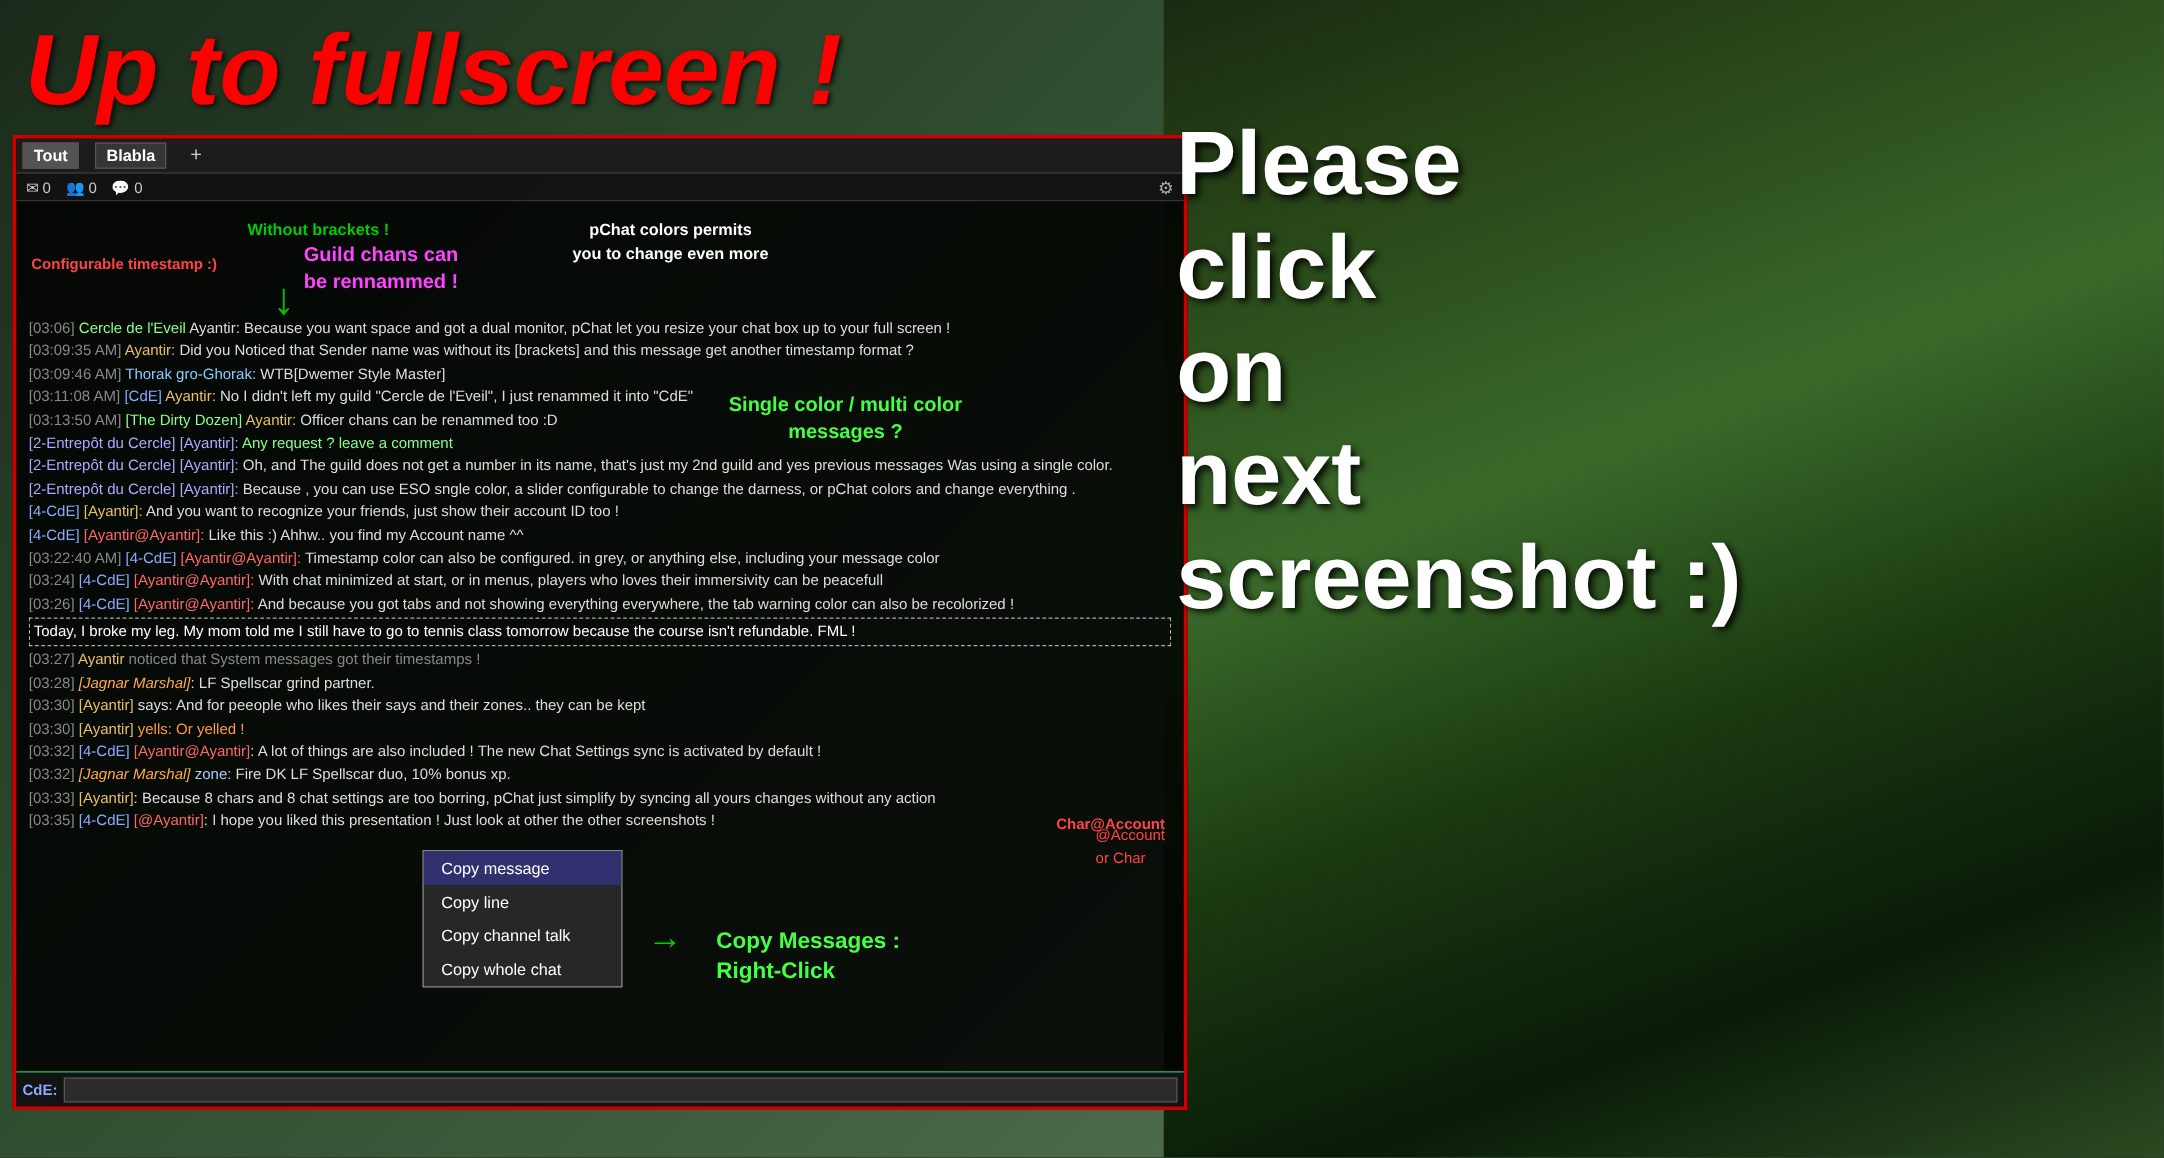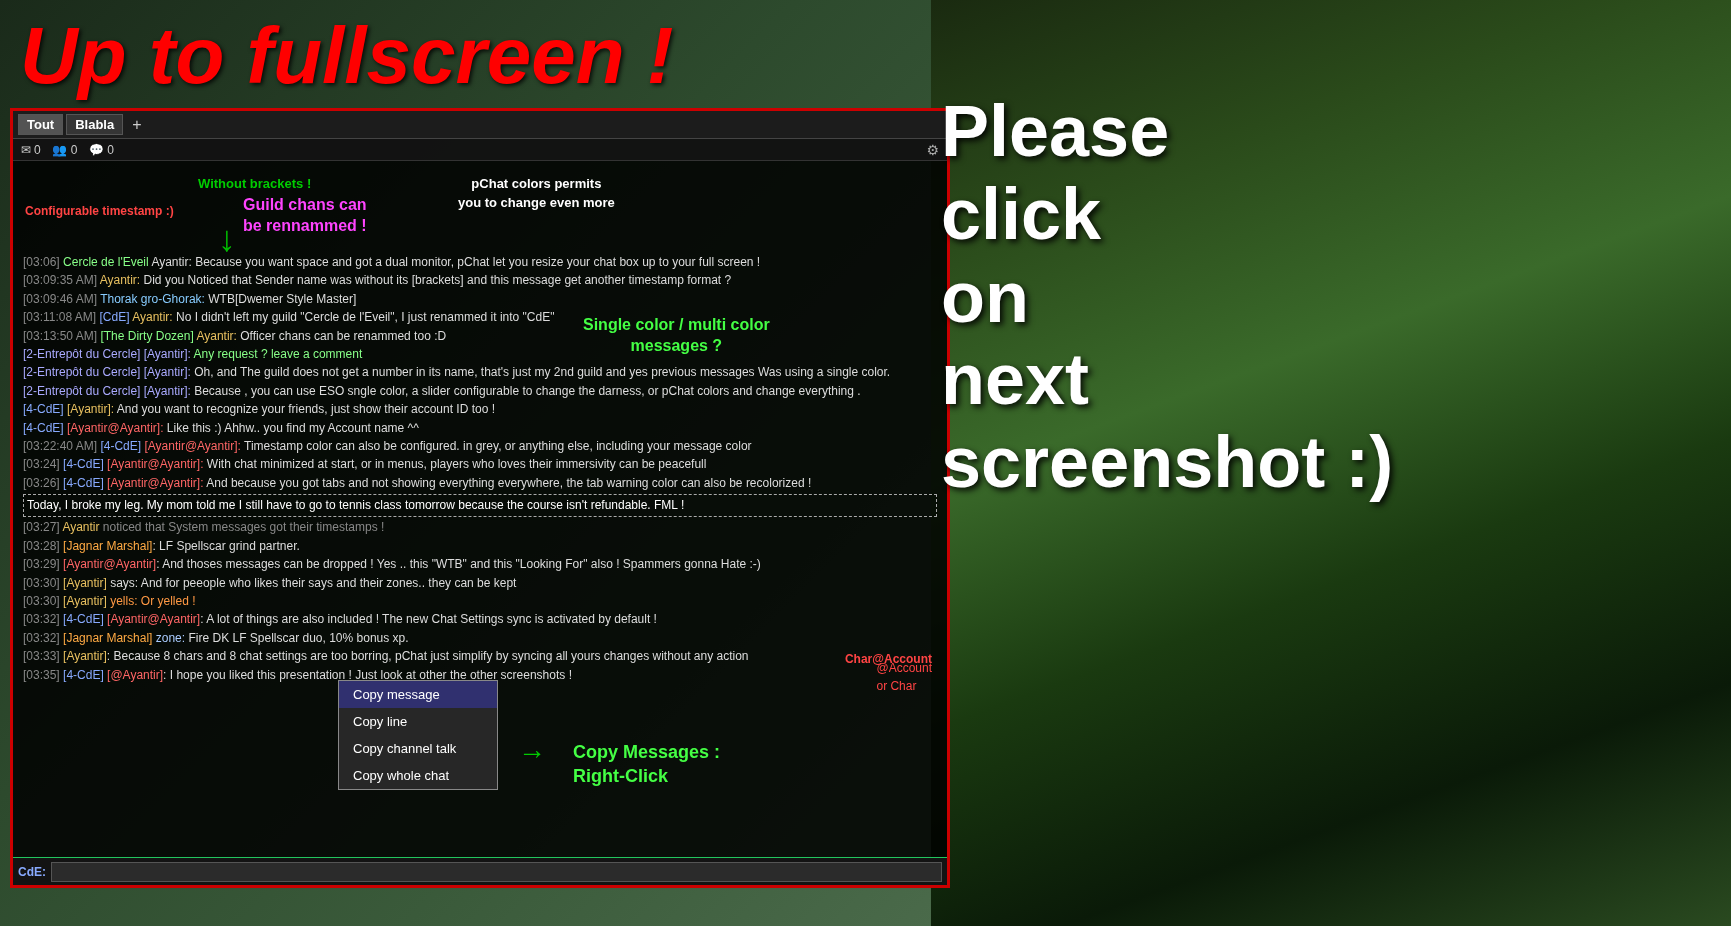--- a/index.html
+++ b/index.html
@@ -67,21 +67,21 @@
       min-height: 28px;
     }
     .chat-tab {
       color: #ffffff;
       font-size: 13px;
       font-weight: bold;
       padding: 2px 8px;
       cursor: pointer;
       background: rgba(60,60,60,0.8);
       border: 1px solid #555;
-      margin-right: 3px;
+      margin-right: 13px;
     }
     .chat-tab.active {
       background: rgba(90,90,90,0.9);
     }
     .chat-tab-add {
       color: #cccccc;
       font-size: 16px;
       cursor: pointer;
       padding: 0 6px;
     }
@@ -117,21 +117,21 @@
       position: relative;
       font-size: 12px;
       line-height: 1.45;
     }
 
     
     .msg { display: block; margin-bottom: 1px; }
     .msg .ts { color: #888; }
     .msg .name-ayantir { color: #e8c060; }
     .msg .name-thorak { color: #88ccff; }
-    .msg .name-jagnar { color: #ffaa44; }
+    .msg .name-jagnar { color: #ffaa44; font-style: italic; }
     .msg .chan-guild { color: #88ff88; }
     .msg .chan-cde { color: #88aaff; }
     .msg .chan-entrepot { color: #aaaaff; }
     .msg .body { color: #dddddd; }
     .msg .body-white { color: #ffffff; }
     .msg .account { color: #ff6666; }
     .msg .yell { color: #ff9944; }
     .msg .system { color: #888888; }
     .msg .zone { color: #aaccff; }
 
@@ -375,21 +375,20 @@
         <span class="msg"><span class="chan-entrepot">[2-Entrepôt du Cercle] [Ayantir]:</span><span class="body"> Oh, and The guild does not get a number in its name, that's just my 2nd guild and yes previous messages Was using a single color.</span></span>
         <span class="msg"><span class="chan-entrepot">[2-Entrepôt du Cercle] [Ayantir]:</span><span class="body"> Because , you can use ESO sngle color, a slider configurable to change the darness, or pChat colors and change everything .</span></span>
         <span class="msg"><span class="chan-cde">[4-CdE]</span> <span class="name-ayantir">[Ayantir]:</span><span class="body"> And you want to recognize your friends, just show their account ID too !</span></span>
         <span class="msg"><span class="chan-cde">[4-CdE]</span> <span class="account">[Ayantir@Ayantir]:</span><span class="body"> Like this :) Ahhw.. you find my Account name ^^</span></span>
         <span class="msg"><span class="ts">[03:22:40 AM]</span> <span class="chan-cde">[4-CdE]</span> <span class="account">[Ayantir@Ayantir]:</span><span class="body"> Timestamp color can also be configured. in grey, or anything else, including your message color</span></span>
         <span class="msg"><span class="ts">[03:24]</span> <span class="chan-cde">[4-CdE]</span> <span class="account">[Ayantir@Ayantir]:</span><span class="body"> With chat minimized at start, or in menus, players who loves their immersivity can be peacefull</span></span>
         <span class="msg"><span class="ts">[03:26]</span> <span class="chan-cde">[4-CdE]</span> <span class="account">[Ayantir@Ayantir]:</span><span class="body"> And because you got tabs and not showing everything everywhere, the tab warning color can also be recolorized !</span></span>
         <span class="msg highlighted" style="border: 1px dashed #aaaaaa; padding: 2px 3px; display:block; margin: 2px 0;"><span class="body-white">Today, I broke my leg. My mom told me I still have to go to tennis class tomorrow because the course isn't refundable. FML !</span></span>
         <span class="msg"><span class="ts">[03:27]</span> <span class="name-ayantir">Ayantir</span><span class="body system"> noticed that System messages got their timestamps !</span></span>
         <span class="msg"><span class="ts">[03:28]</span> <span class="name-jagnar">[Jagnar Marshal]</span><span class="body">: LF Spellscar grind partner.</span></span>
-        <span class="msg"><span class="ts">[03:29]</span> <span class="account">[Ayantir@Ayantir]</span><span class="body">: And thoses messages can be dropped ! Yes .. this "WTB" and this "Looking For" also ! Spammers gonna Hate :-)</span></span>
         <span class="msg"><span class="ts">[03:30]</span> <span class="name-ayantir">[Ayantir]</span><span class="body"> says: And for peeople who likes their says and their zones.. they can be kept</span></span>
         <span class="msg"><span class="ts">[03:30]</span> <span class="name-ayantir">[Ayantir]</span><span class="yell"> yells: Or yelled !</span></span>
         <span class="msg"><span class="ts">[03:32]</span> <span class="chan-cde">[4-CdE]</span> <span class="account">[Ayantir@Ayantir]</span><span class="body">: A lot of things are also included ! The new Chat Settings sync is activated by default !</span></span>
         <span class="msg"><span class="ts">[03:32]</span> <span class="name-jagnar">[Jagnar Marshal]</span><span class="zone"> zone:</span><span class="body"> Fire DK LF Spellscar duo, 10% bonus xp.</span></span>
         <span class="msg"><span class="ts">[03:33]</span> <span class="name-ayantir">[Ayantir]</span><span class="body">: Because 8 chars and 8 chat settings are too borring, pChat just simplify by syncing all yours changes without any action</span></span>
         <span class="msg"><span class="ts">[03:35]</span> <span class="chan-cde">[4-CdE]</span> <span class="account">[@Ayantir]</span><span class="body">: I hope you liked this presentation ! Just look at other the other screenshots !</span></span>
       </div>
 
       <div class="copy-arrow">→</div>
 

